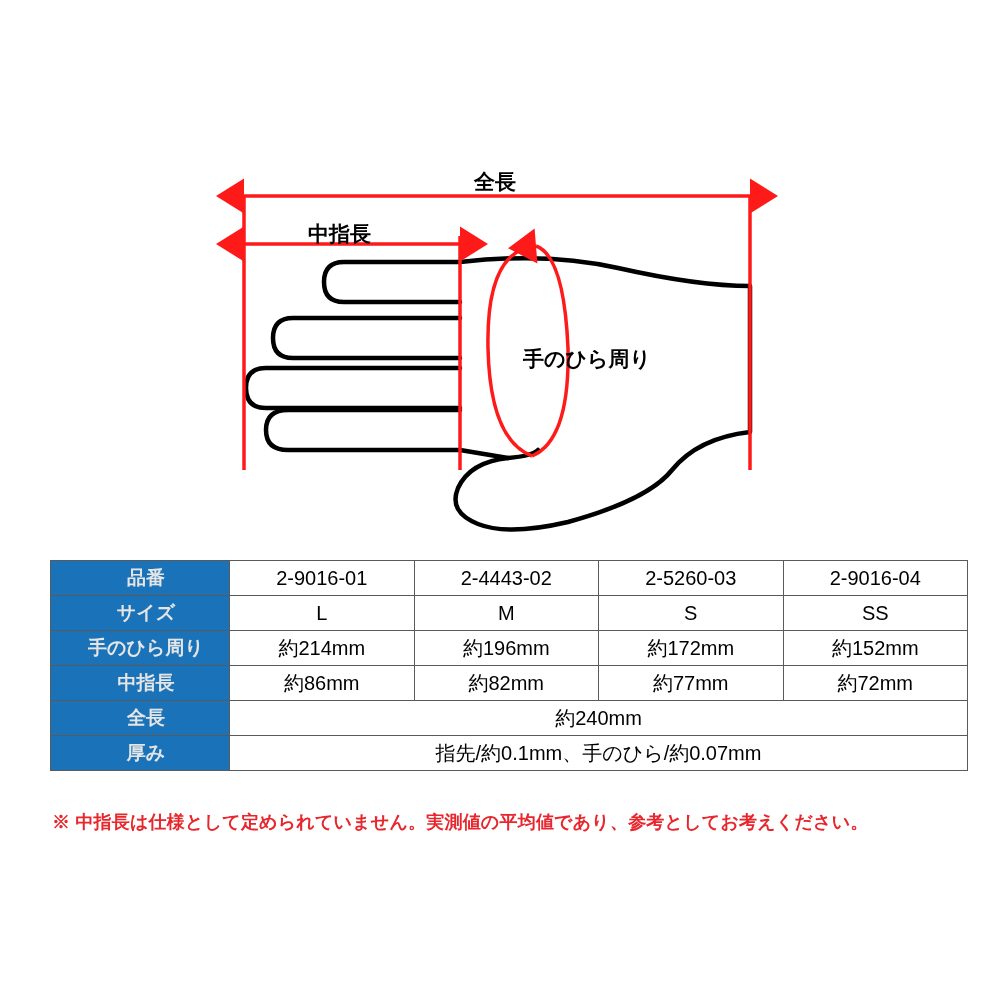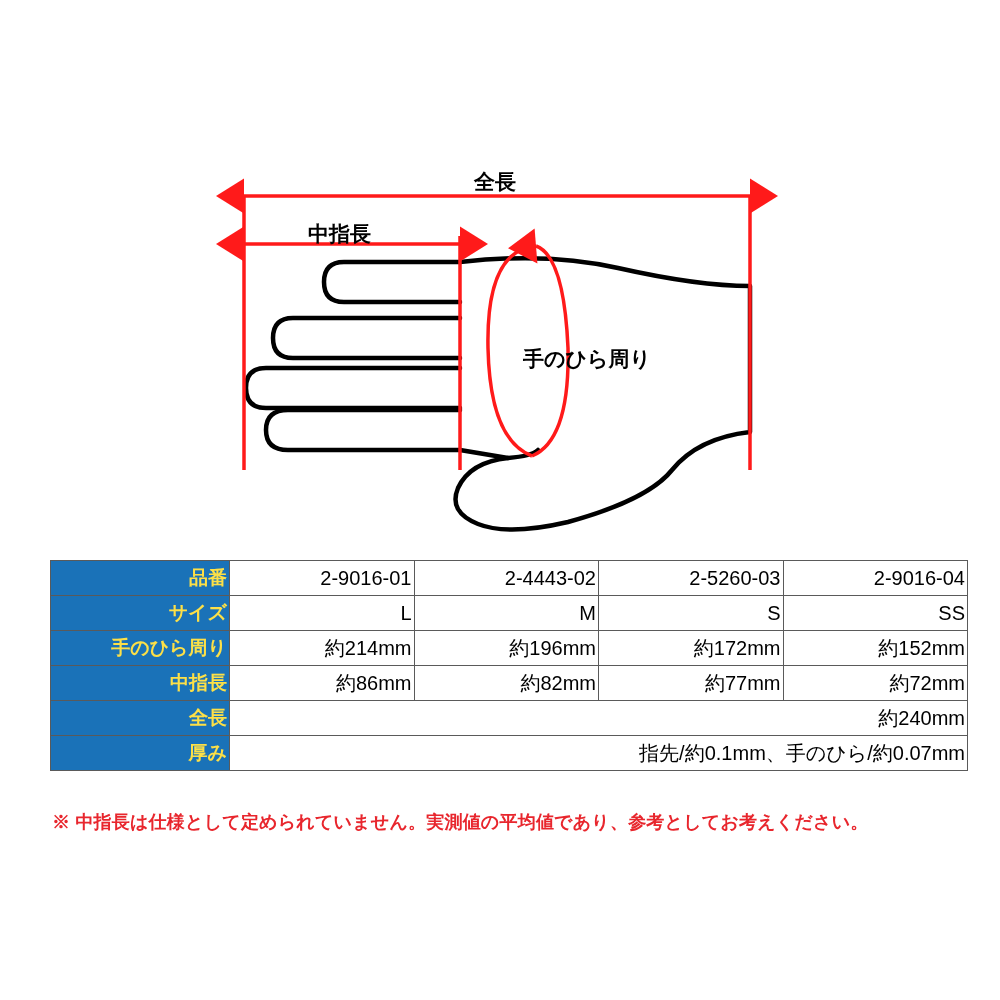--- a/index.html
+++ b/index.html
@@ -50,30 +50,30 @@
     left: 42px;
     top: 560px;
     width: 918px;
     border-collapse: collapse;
     table-layout: fixed;
   }
   .spec-table td {
     border: 1px solid #5a5a5a;
     height: 34px;
     font-size: 20px;
-    text-align: right;
+    text-align: center;
     vertical-align: middle;
     padding: 0 2px;
     background: #ffffff;
   }
   .spec-table td.rowhead {
     background: #1a72b8;
-    color: #fde047;
+    color: #e5e5e5;
     font-weight: bold;
-    text-align: right;
+    text-align: center;
     padding-left: 14px;
     font-size: 19px;
     width: 162px;
   }
   .note {
     position: absolute;
     left: 44px;
     top: 810px;
     font-size: 18px;
     color: #e8262d;

